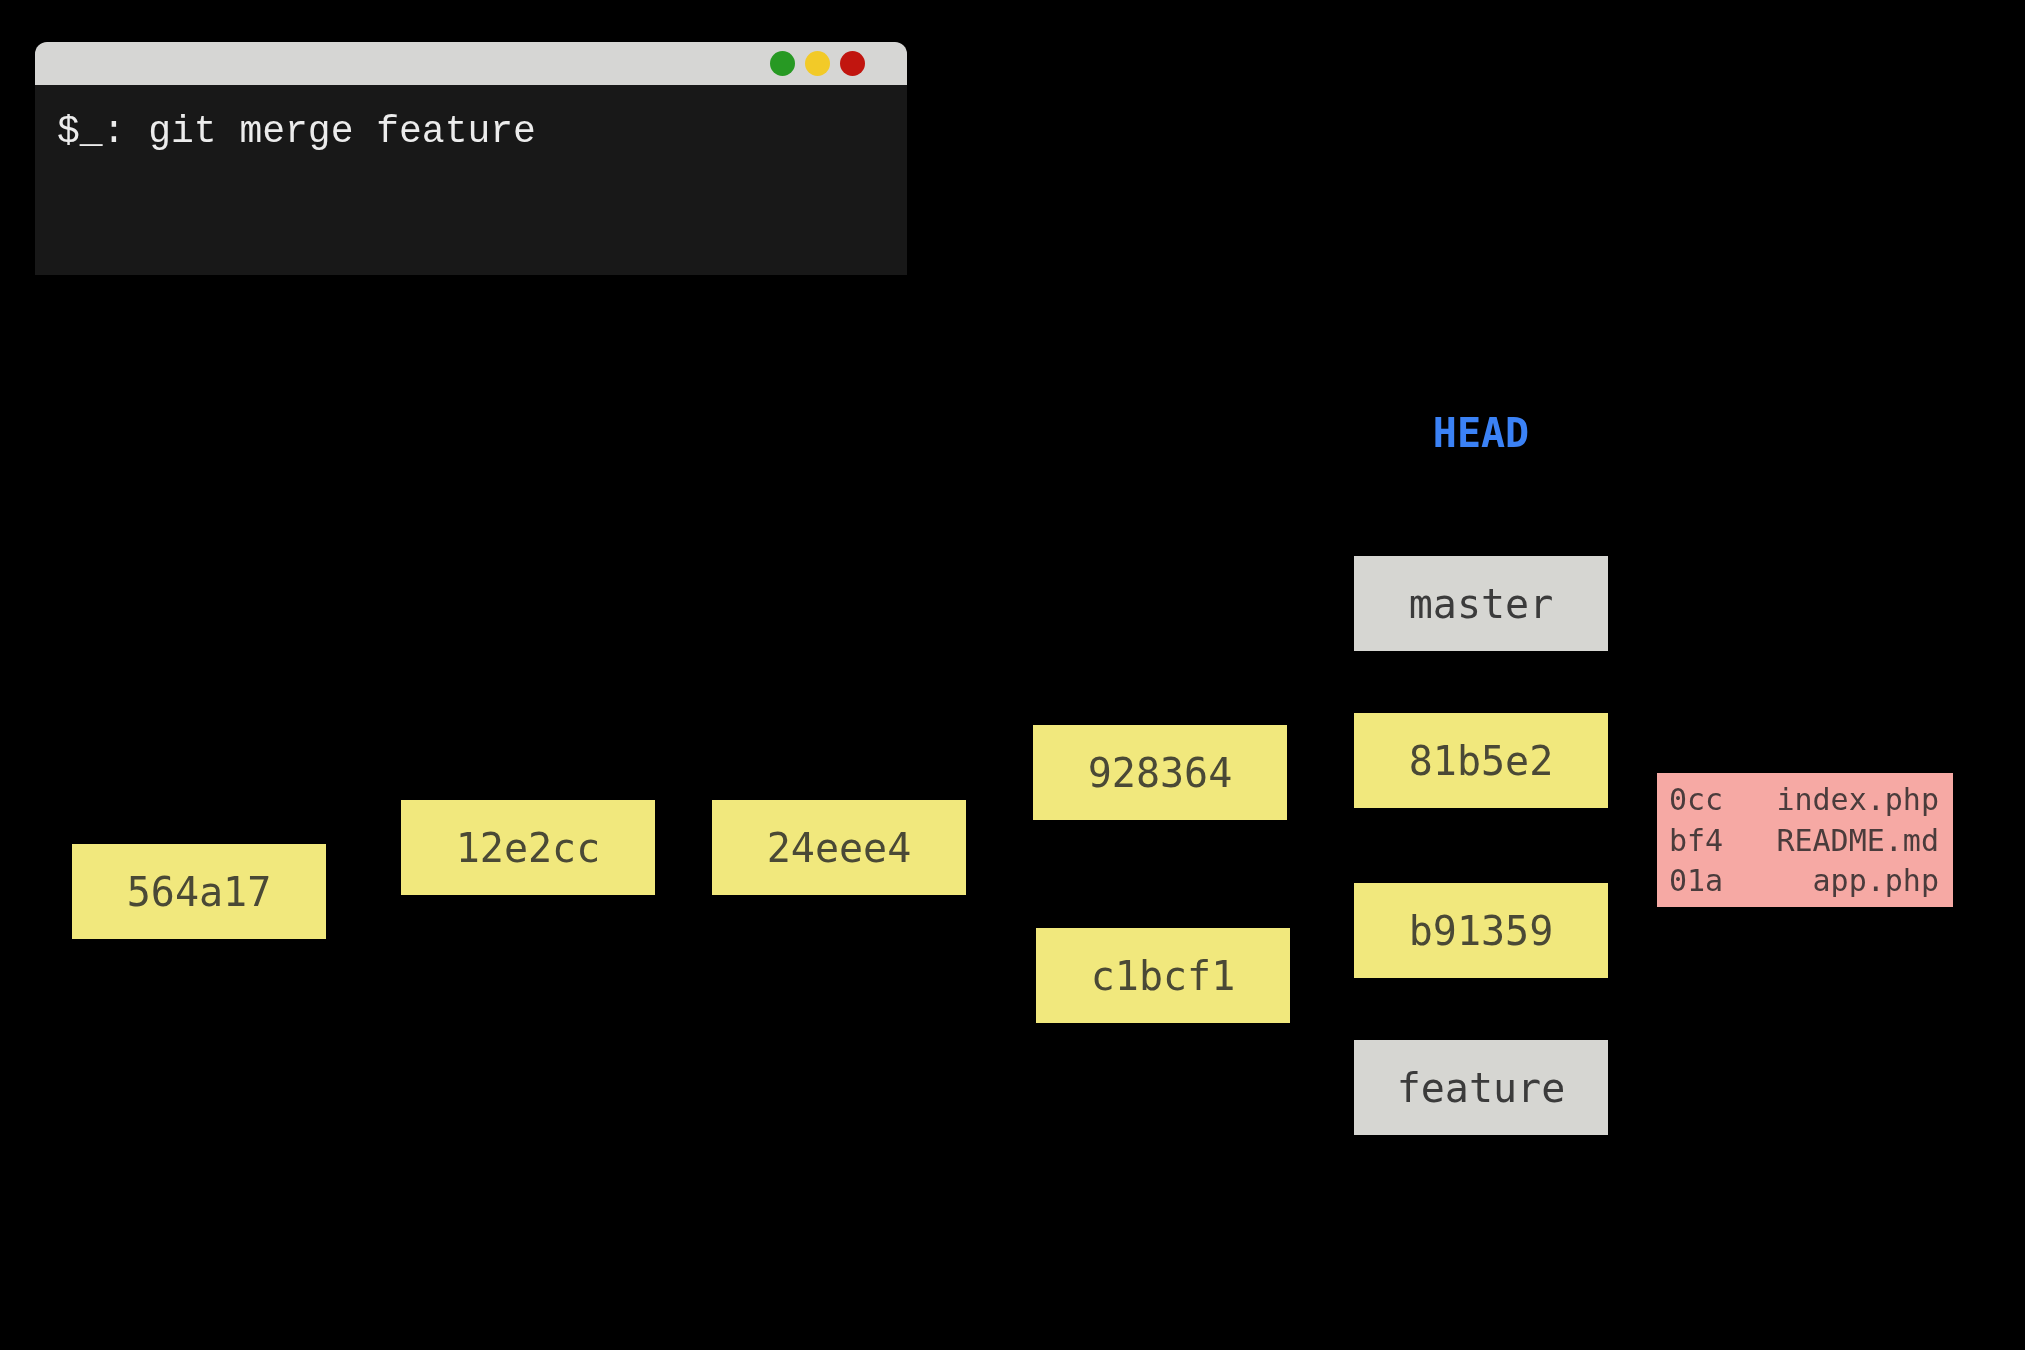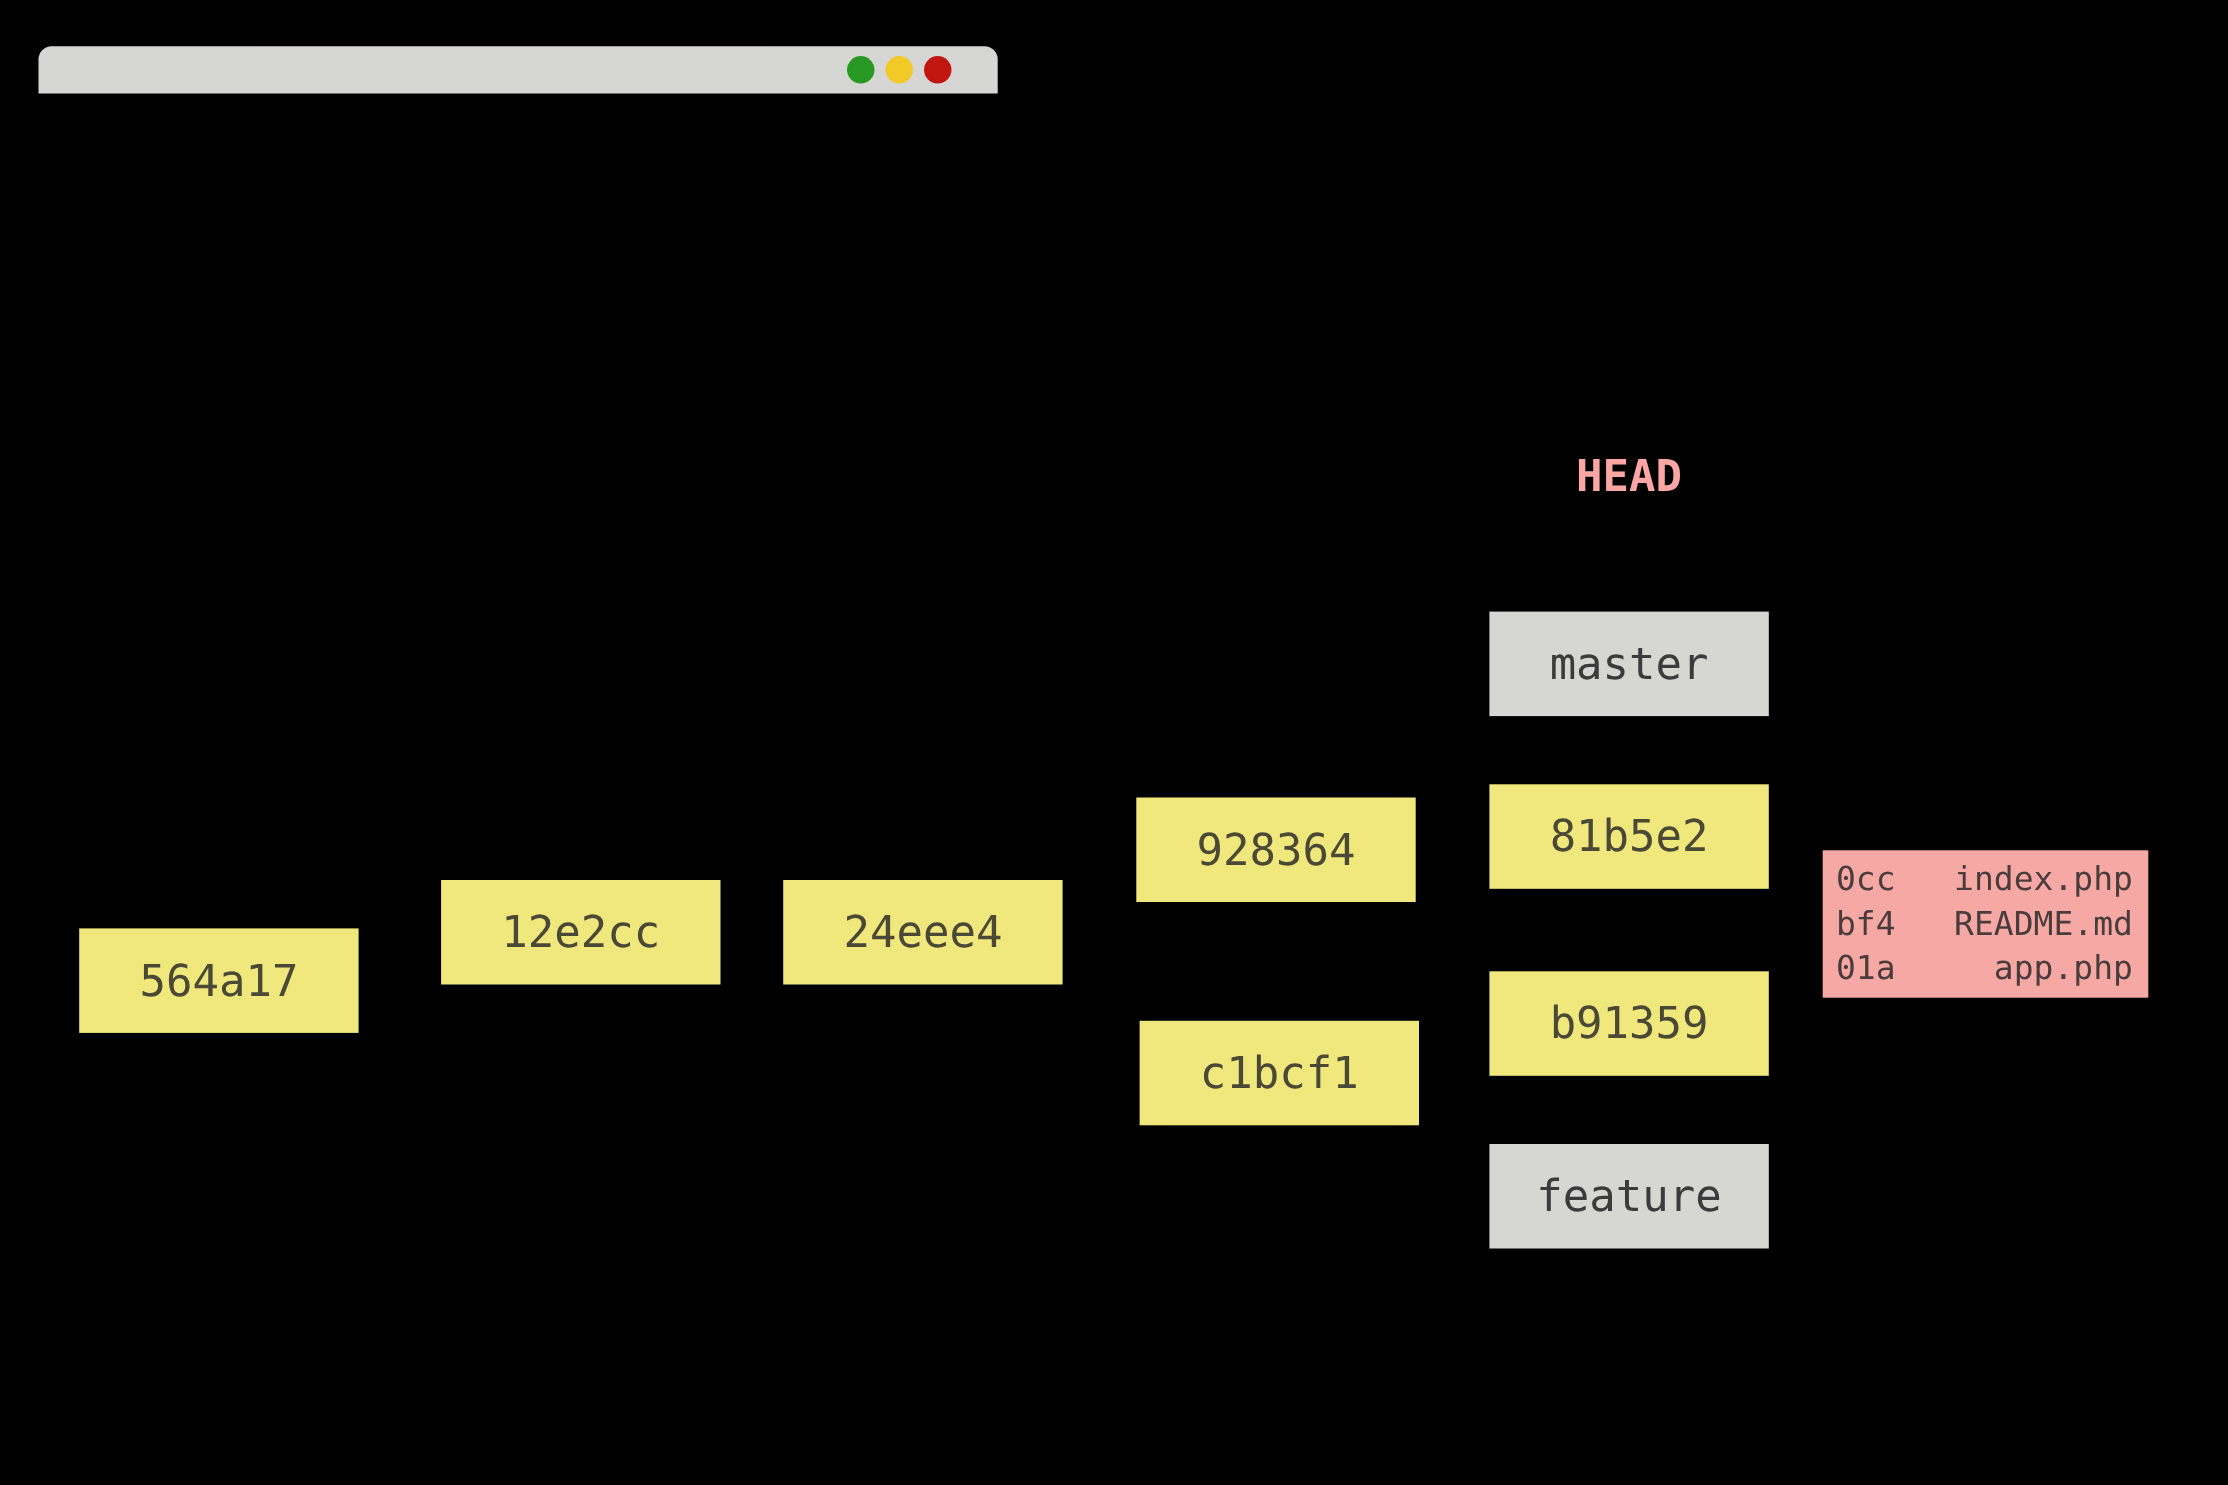--- a/index.html
+++ b/index.html
@@ -80,21 +80,21 @@
   .pos-c5b { left: 1354px; top: 883px; }
   .pos-master  { left: 1354px; top: 556px; }
   .pos-feature { left: 1354px; top: 1040px; }
 
   .head-label {
     position: absolute;
     left: 1354px;
     top: 410px;
     width: 254px;
     text-align: center;
-    color: #fca5a5;
+    color: #3b82f6;
     font-size: 40px;
     font-weight: 700;
   }
 
   
   .diff {
     position: absolute;
     left: 1657px;
     top: 773px;
     width: 296px;
@@ -116,20 +116,21 @@
 </style>
 </head>
 <body>
 
 <div class="terminal">
   <div class="titlebar">
     <span class="dot" style="background: rgb(39, 153, 35);"></span>
     <span class="dot" style="background: rgb(242, 202, 40);"></span>
     <span class="dot" style="background: rgb(193, 21, 15);"></span>
   </div>
+  <div class="term-body">$_: git merge feature</div>
 </div>
 
 <div class="head-label">HEAD</div>
 
 <div class="box branch pos-master">master</div>
 <div class="box branch pos-feature">feature</div>
 
 <div class="box commit pos-c1">564a17</div>
 <div class="box commit pos-c2">12e2cc</div>
 <div class="box commit pos-c3">24eee4</div>

